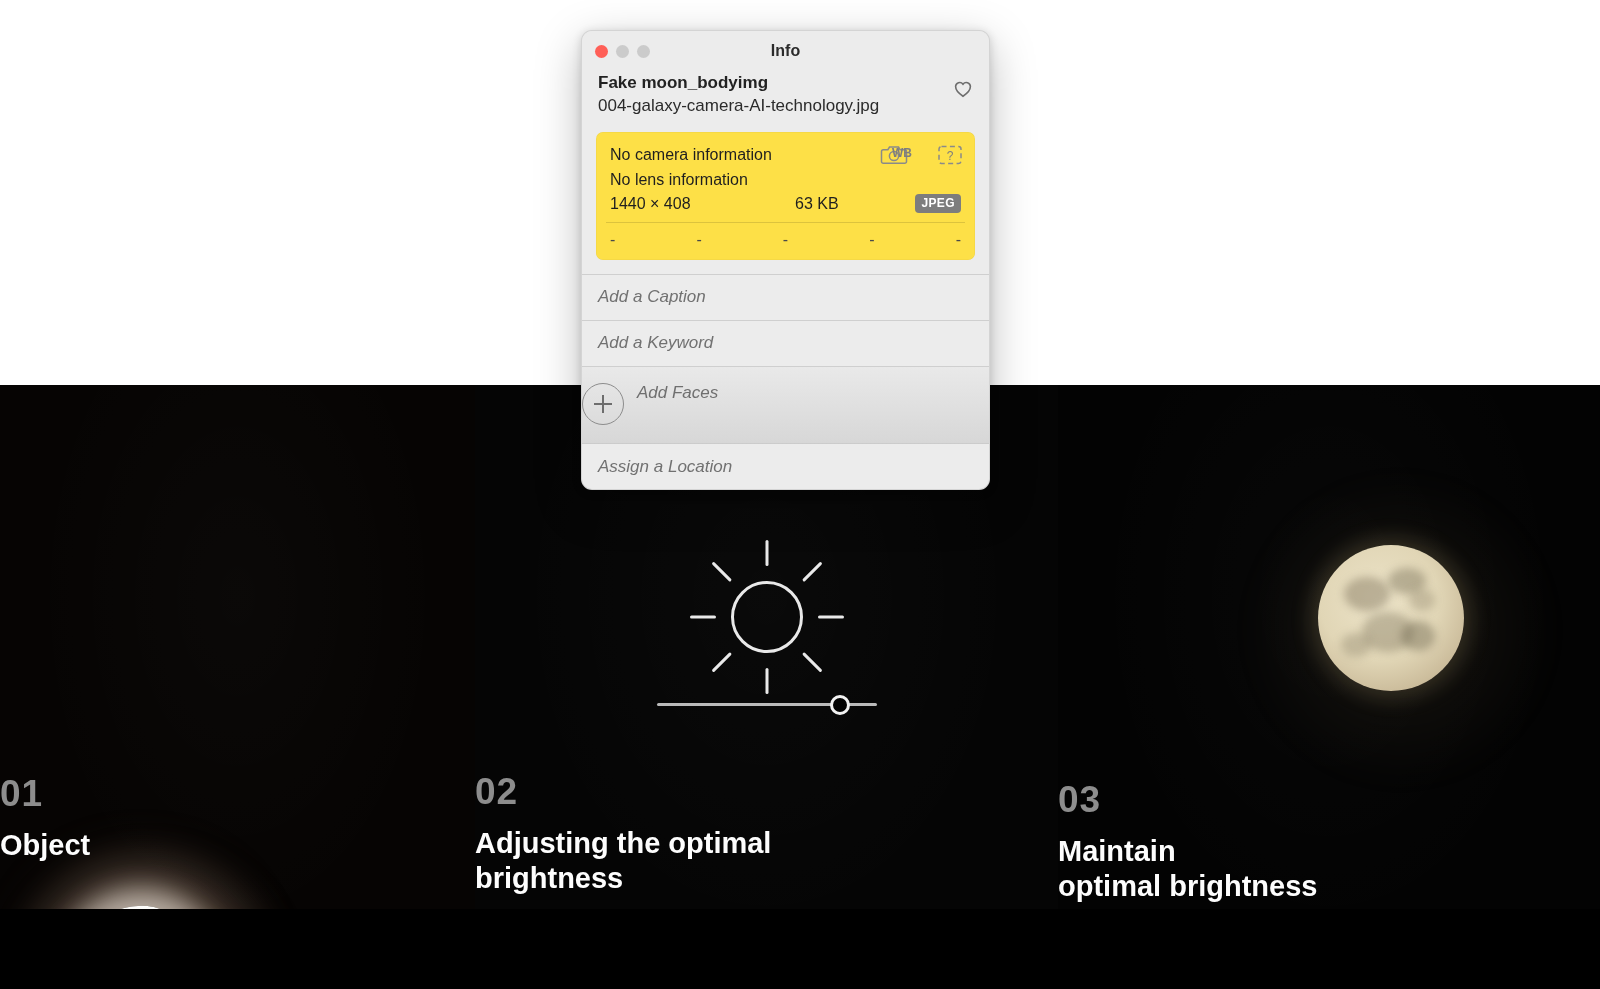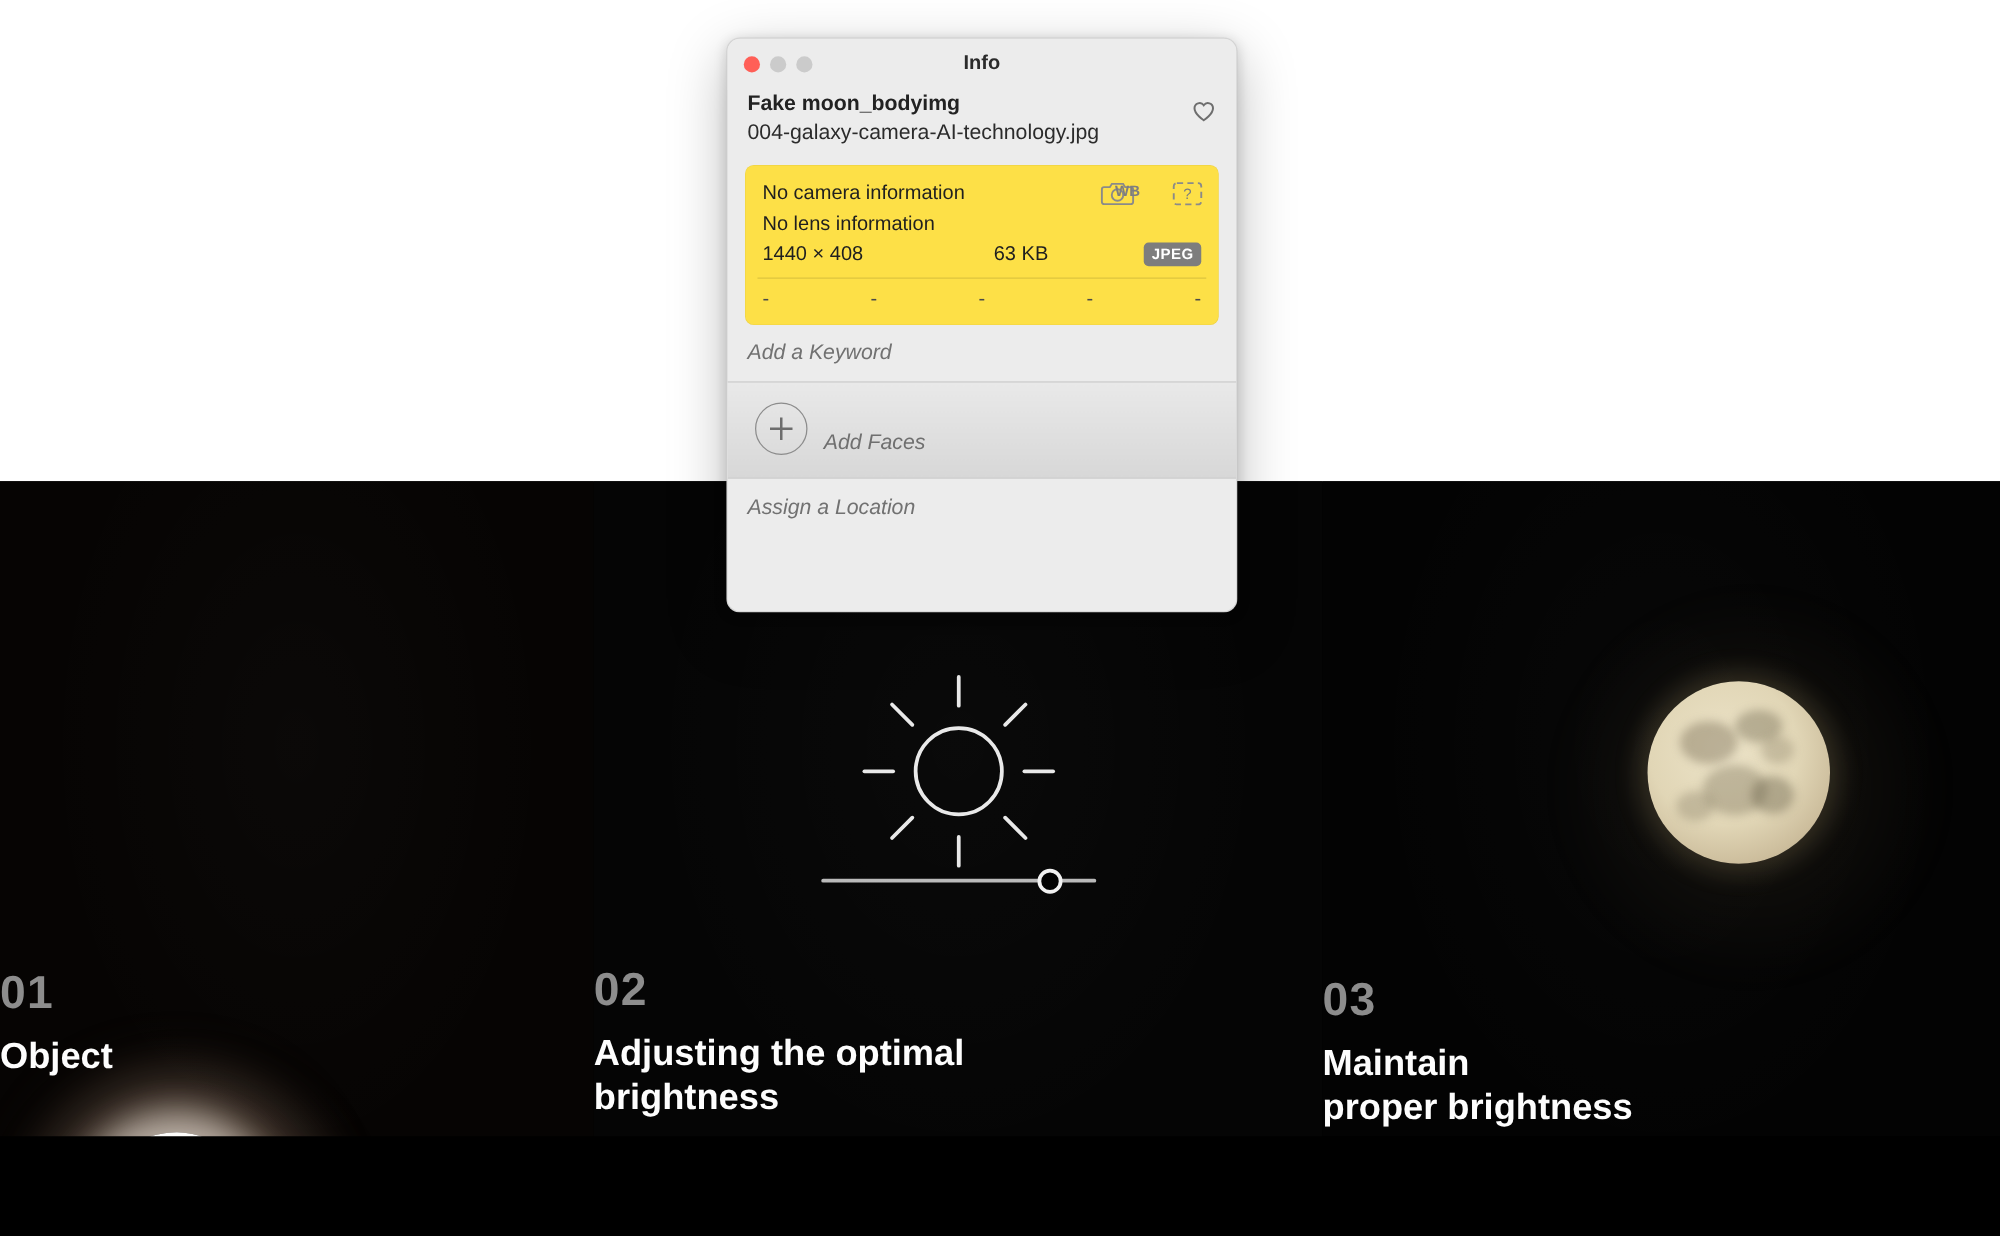--- a/index.html
+++ b/index.html
@@ -139,22 +139,22 @@
   .dash-row span { flex:1; font-size:16px; color:#4a4a4a; }
   .dash-row span:last-child { flex:0 0 auto; }
 
   .field {
     position:relative; padding:12px 16px 13px 16px;
     font-size:17px; font-style:italic; color:#717171;
     border-bottom:0.5px solid rgba(0,0,0,0.12);
   }
   .field-top { border-top:0.5px solid rgba(0,0,0,0.12); margin-top:14px; }
   .faces {
-    display:flex; align-items:flex-end; gap:13px;
-    padding:16px 16px 18px 22px;
+    display:flex; align-items:flex-start; gap:13px;
+    padding:16px 16px 18px 0;
     background:linear-gradient(180deg,#e9e9e9 0%, #d7d7d7 100%);
     border-bottom:0.5px solid rgba(0,0,0,0.12);
   }
   .plus-circle {
     width:42px; height:42px; border-radius:50%; border:1.4px solid #8c8c8c;
     position:relative; flex:0 0 auto;
   }
   .plus-circle::before, .plus-circle::after {
     content:""; position:absolute; background:#6d6d6d;
   }
@@ -208,21 +208,21 @@
         </div>
       </div>
     </div>
 
     <div class="panel p3">
       <div class="floor"></div>
       <div class="cap c3">
         <div class="num">03</div>
         <div class="ttl">
           <div>Maintain</div>
-          <div>proper brightness</div>
+          <div>optimal brightness</div>
         </div>
       </div>
     </div>
   </div>
 
   <div class="moon3-halo"></div>
   <div class="moon3">
     <div class="crater" style="left:18%;top:22%;width:46px;height:34px;"></div>
     <div class="crater" style="left:48%;top:16%;width:38px;height:26px;background:rgba(105,96,74,0.38);"></div>
     <div class="crater" style="left:30%;top:46%;width:52px;height:40px;background:rgba(112,102,78,0.34);"></div>
@@ -280,20 +280,23 @@
       <div class="meta-sep"></div>
       <div class="dash-row">
         <span>-</span>
         <span>-</span>
         <span>-</span>
         <span>-</span>
         <span>-</span>
       </div>
     </div>
 
+    <div class="field field-top">
+      <span>Add a Caption</span>
+    </div>
     <div class="field">
       <span>Add a Keyword</span>
     </div>
     <div class="faces">
       <span class="plus-circle"></span>
       <span class="faces-label">Add Faces</span>
     </div>
     <div class="loc">
       <span>Assign a Location</span>
     </div>

